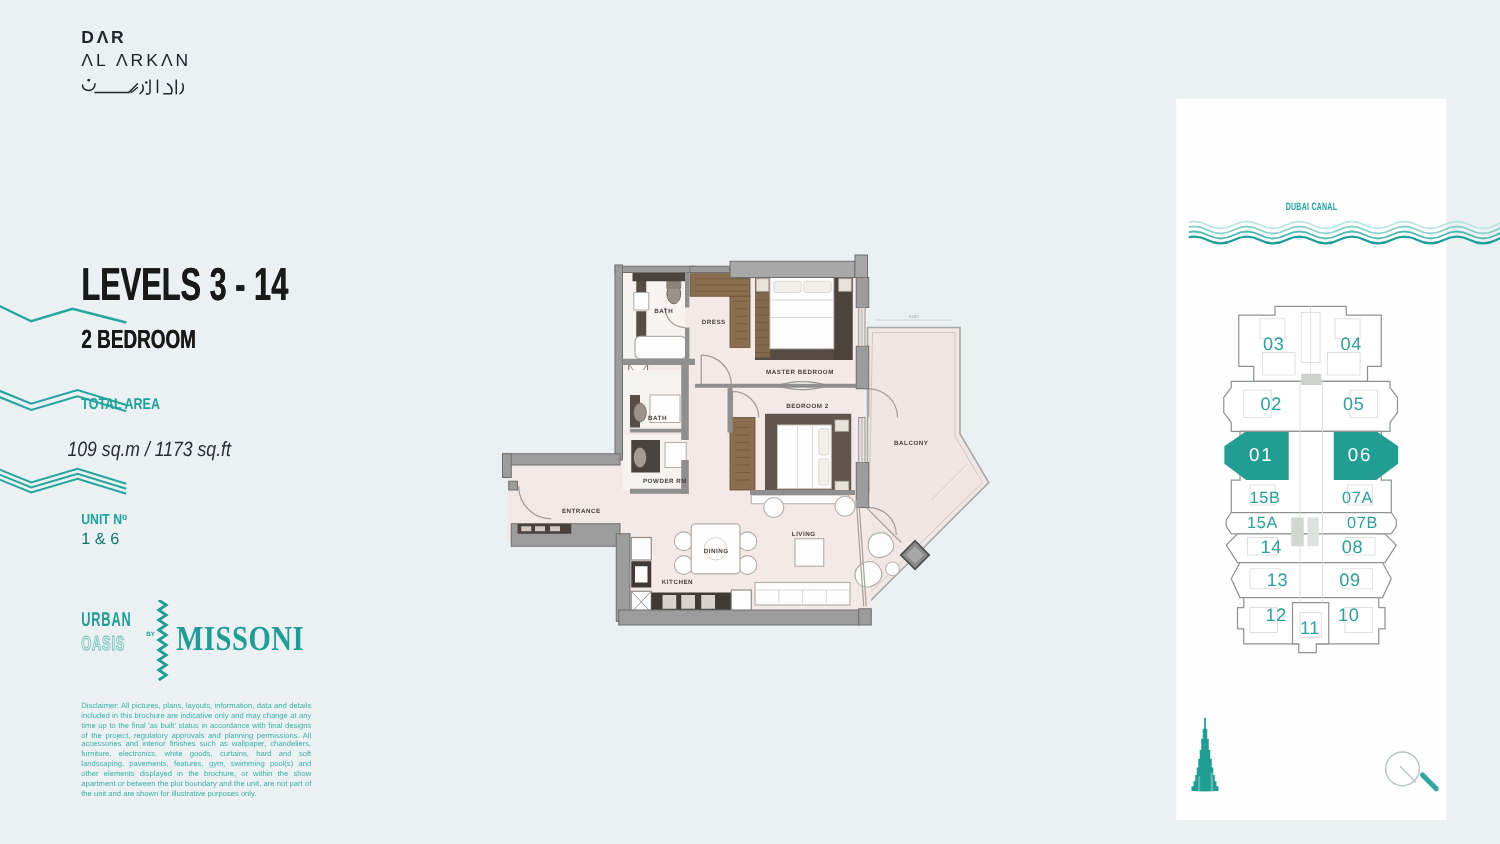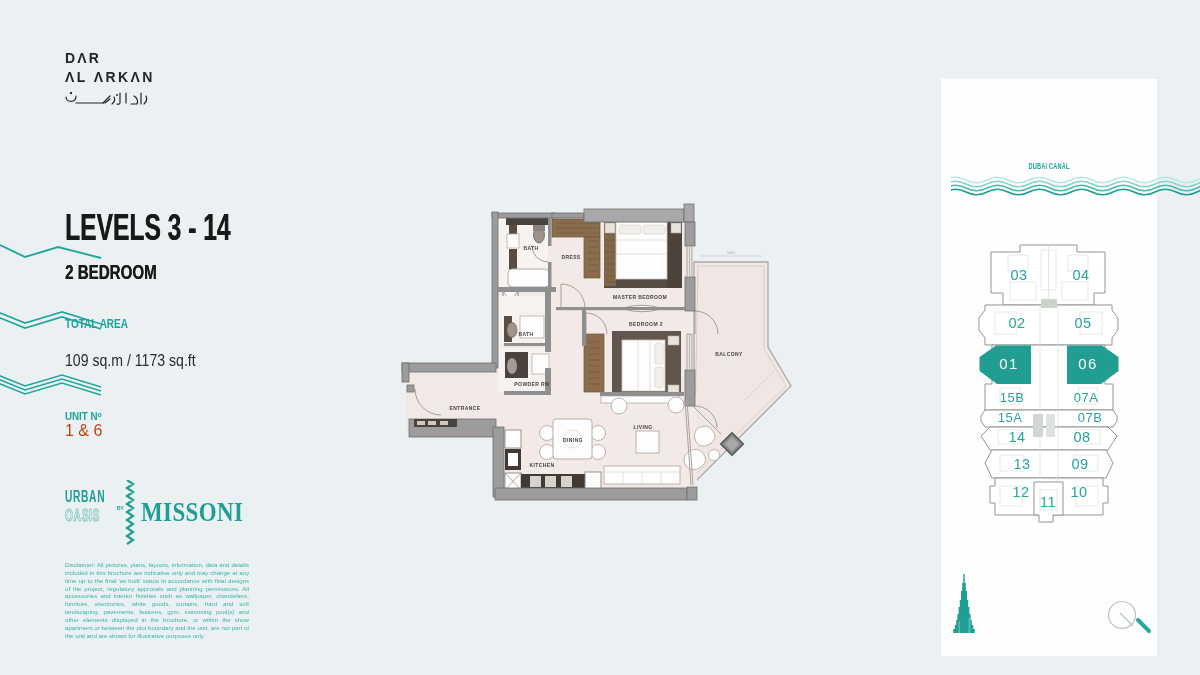--- a/index.html
+++ b/index.html
@@ -5,22 +5,22 @@
   html,body{margin:0;padding:0;}
   body{width:1200px;height:675px;position:relative;overflow:hidden;
        background:#ebf1f2;font-family:"Liberation Sans",sans-serif;}
   .abs{position:absolute;}
   .cond{transform-origin:left top;display:inline-block;white-space:nowrap;}
 </style>
 </head>
 <body>
 
 <div class="abs" style="left:65px;top:20px;color:#23252b;">
-  <div style="font-size:14px;font-weight:bold;letter-spacing:2.2px;line-height:18.5px;margin-top:29px;">DΛR</div>
-  <div style="font-size:14px;font-weight:bold;letter-spacing:2.4px;line-height:18.5px;">ΛL ΛRKΛN</div>
+  <div style="font-size:14px;font-weight:bold;letter-spacing:2.2px;line-height:18.5px;">DΛR</div>
+  <div style="font-size:14px;font-weight:normal;letter-spacing:2.4px;line-height:18.5px;">ΛL ΛRKΛN</div>
   <svg width="83" height="13" style="margin-top:6px;" viewBox="0 0 83 13">
     <g stroke="#23252b" stroke-width="1.2" fill="none" stroke-linecap="round">
       <path d="M1 5 c0 6 10 6 10 -1"></path>
       <path d="M11 11 h27"></path>
       <path d="M38 11 l7 -7 M40 11 l5 -4"></path>
       <path d="M49 5 q2 4 -2 7"></path>
       <path d="M55 1 v10 q-1 2 -3 1"></path>
       <path d="M61 1 v10"></path>
       <path d="M66 12 h6 q2 -5 -3 -8"></path>
       <path d="M76 1 v11"></path>
@@ -45,36 +45,36 @@
 
 <svg class="abs" style="left:0;top:308px;" width="105" height="24" viewBox="0 0 105 24">
   <polyline points="-2,4 25,15 62,4 101,16" fill="none" stroke="#23a69d" stroke-width="1.7"></polyline>
   <polyline points="-2,9 25,20 62,9 101,21" fill="none" stroke="#23a69d" stroke-width="1.7"></polyline>
 </svg>
 
 <div class="abs" style="left:65px;top:314px;">
   <span class="cond" style="transform:scaleX(0.8);font-size:12.5px;font-weight:bold;color:#1ba39a;">TOTAL AREA</span>
 </div>
 
-<div class="abs" style="left:65px;top:351px;">
+<div class="abs" style="left:54px;top:351px;font-style:italic;">
   <span class="cond" style="transform:scaleX(0.855);font-size:16.5px;color:#2b2b33;">109 sq.m / 1173 sq.ft</span>
 </div>
 
 <svg class="abs" style="left:0;top:372px;" width="105" height="28" viewBox="0 0 105 28">
   <polyline points="-2,3 25,14 62,3 101,15" fill="none" stroke="#23a69d" stroke-width="1.6"></polyline>
   <polyline points="-2,7 25,18 62,7 101,19" fill="none" stroke="#23a69d" stroke-width="1.6"></polyline>
   <polyline points="-2,11 25,22 62,11 101,23" fill="none" stroke="#23a69d" stroke-width="1.6"></polyline>
 </svg>
 
 <div class="abs" style="left:65px;top:406px;text-align:center;">
   <span class="cond" style="transform:scaleX(0.85);font-size:11.5px;font-weight:bold;color:#1ba39a;">UNIT N<span style="font-size:8px;vertical-align:3px;">o</span></span>
 </div>
 
 <div class="abs" style="left:65px;top:422px;">
-  <span style="font-size:16px;color:#c2410c;">1 &amp; 6</span>
+  <span style="font-size:13px;color:#0f766e;">1 &amp; 6</span>
 </div>
 
 <div class="abs" style="left:65px;top:488px;">
   <span class="cond" style="transform:scaleX(0.64);font-size:16px;font-weight:bold;color:#1f9e95;letter-spacing:1px;">URBAN</span>
 </div>
 
 <div class="abs" style="left:65px;top:507px;">
   <span class="cond" style="transform:scaleX(0.64);font-size:16px;font-weight:bold;color:transparent;-webkit-text-stroke:1px #7ec7c0;letter-spacing:1px;">OASIS</span>
 </div>
 

